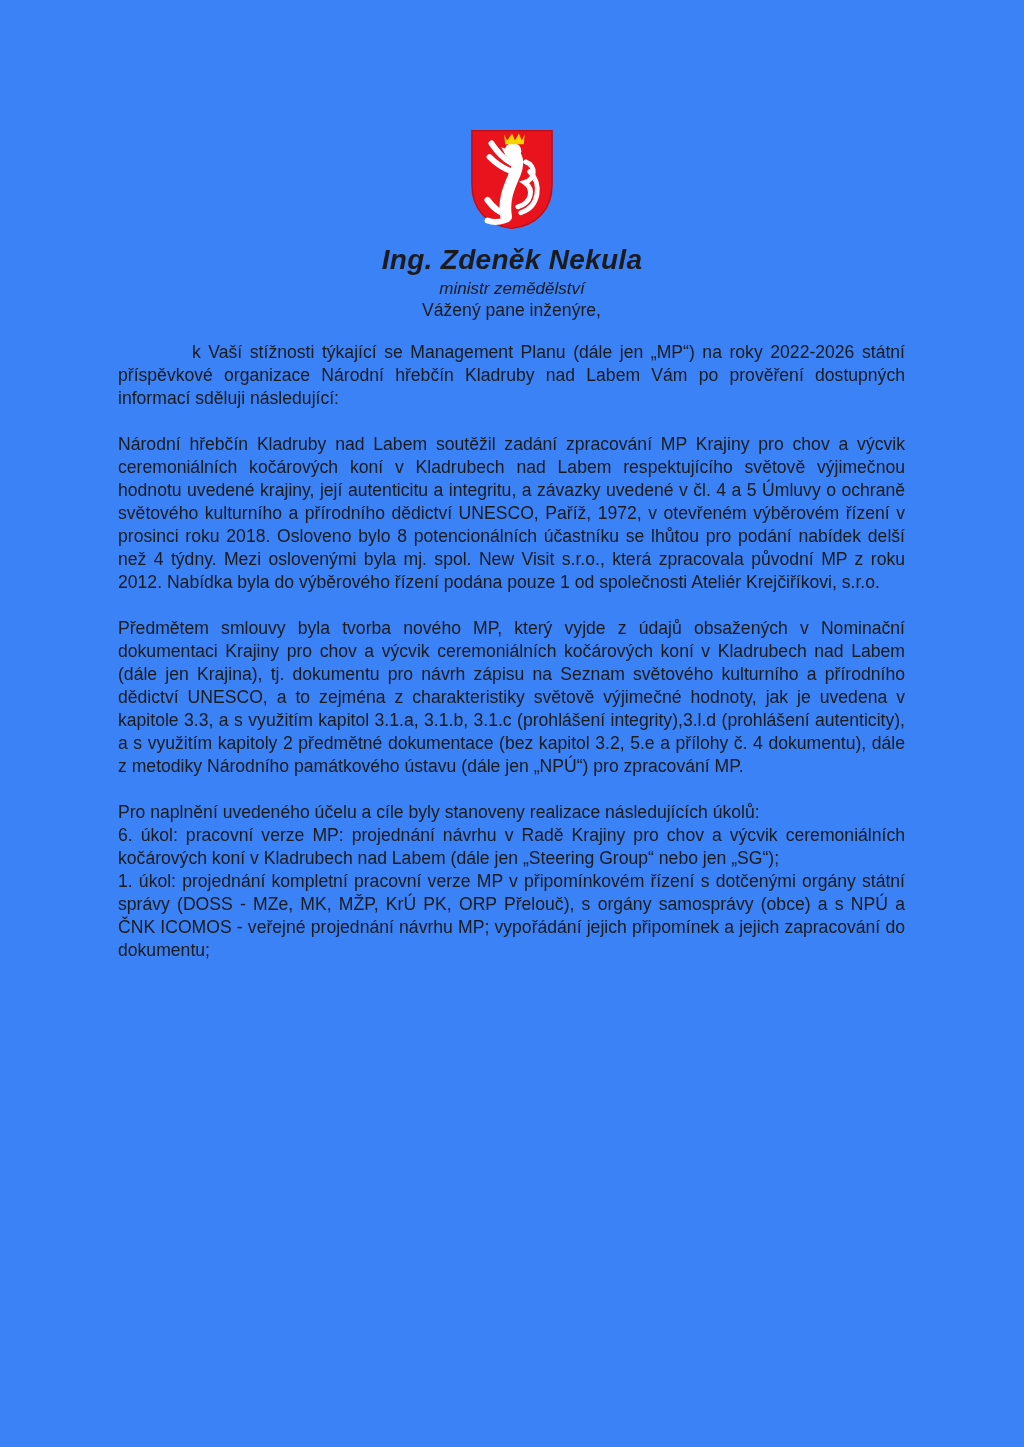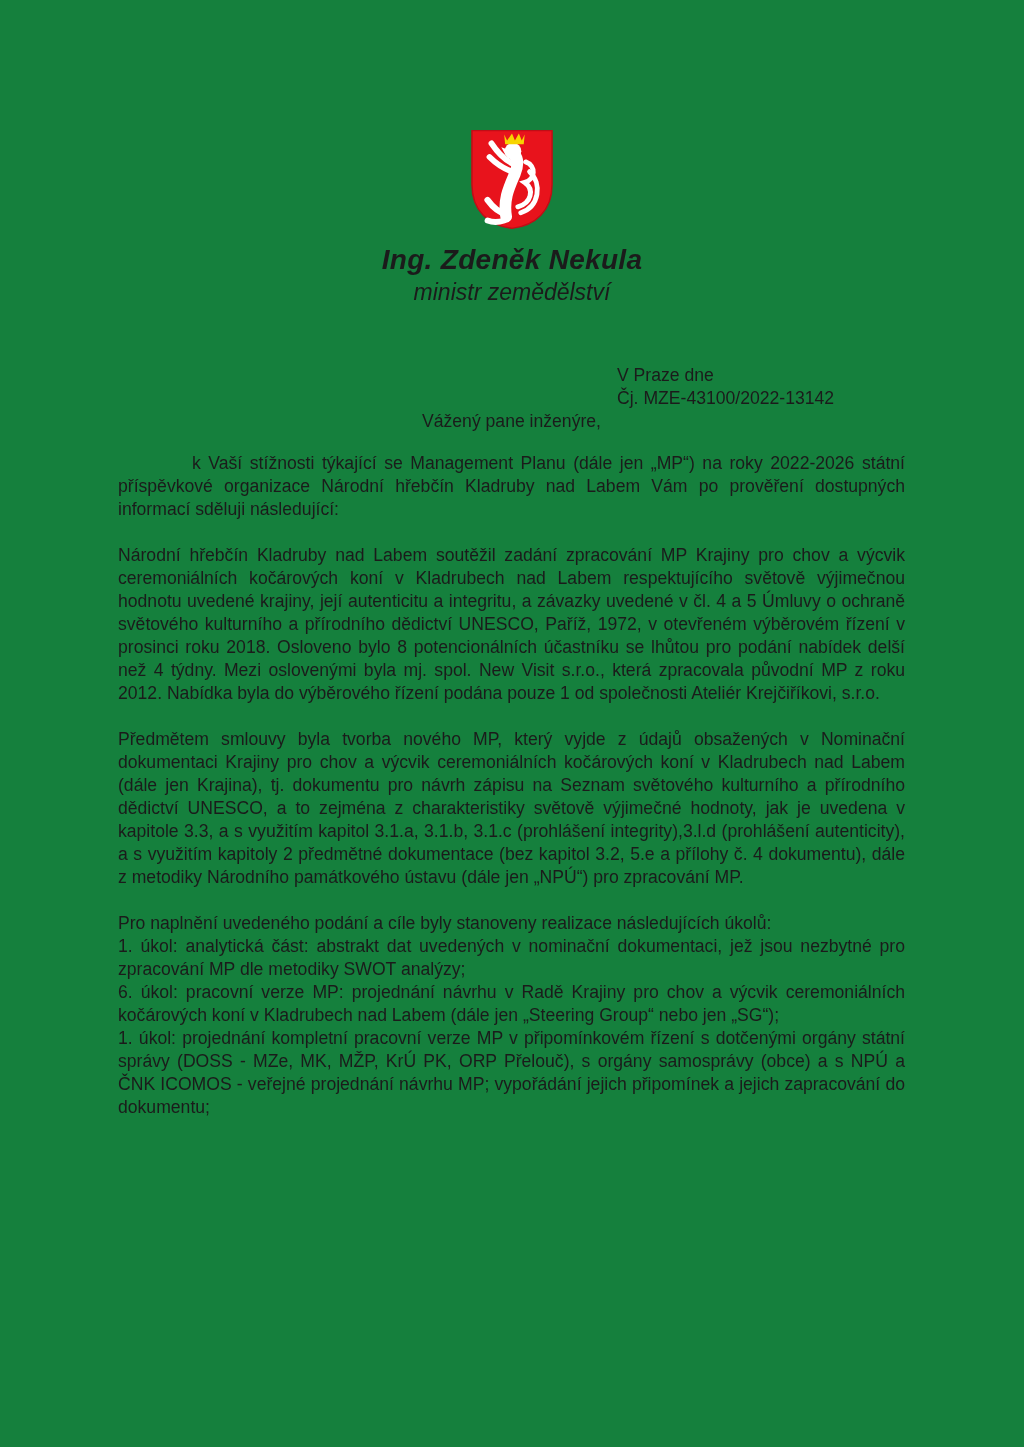--- a/index.html
+++ b/index.html
@@ -2,40 +2,40 @@
 <html lang="cs"><head>
 <meta charset="utf-8">
 <title>Dopis ministra</title>
 <style>
   html, body { margin: 0; padding: 0; background: #e9e9e9; }
   .page {
     position: relative;
     width: 1024px;
     height: 1447px;
     margin: 0 auto;
-    background: #15803d;
+    background: #3b82f6;
     color: #1b1b1b;
     font-family: "Liberation Sans", "DejaVu Sans", sans-serif;
     box-sizing: border-box;
     padding-top: 128px;
     overflow: hidden;
   }
   .crest { width: 86px; height: 103px; margin: 0 auto; display: block; }
   .crest svg { display: block; width: 86px; height: 103px; }
   .sender-name {
     text-align: center;
     font-size: 28px;
     font-weight: bold;
     font-style: italic;
     margin-top: 13px;
     letter-spacing: 0.3px;
   }
   .sender-role {
     text-align: center;
-    font-size: 23px;
+    font-size: 17px;
     font-style: italic;
     margin-top: 3px;
   }
   .ref-block {
     margin: 58px 0 0 617px;
     font-size: 17.6px;
     line-height: 23px;
   }
   .letter-body {
     margin: 0 119px 0 118px;
@@ -68,33 +68,28 @@
         <circle cx="45" cy="23" r="8.5" stroke="none" fill="#ffffff"></circle>
         <path d="M45,23 L33,19 L38,28 Z" stroke="none" fill="#ffffff"></path>
         <path d="M36,6 L39,12 L44,5 L47,12 L51,5 L54,12 L57,6 L56,16 L37,16 Z" stroke="none" fill="#f7d500"></path>
       </g>
     </svg>
   </div>
 
   <div class="sender-name">Ing. Zdeněk Nekula</div>
   <div class="sender-role">ministr zemědělství</div>
 
-  <div class="ref-block">
-    <div>V Praze dne</div>
-    <div>Čj. MZE-43100/2022-13142</div>
-  </div>
 
   <div class="letter-body">
     <div class="salutation">Vážený pane inženýre,</div>
 
     <p class="para first">k Vaší stížnosti týkající se Management Planu (dále jen „MP“) na roky 2022-2026 státní příspěvkové organizace Národní hřebčín Kladruby nad Labem Vám po prověření dostupných informací sděluji následující:</p>
     <p class="para">Národní hřebčín Kladruby nad Labem soutěžil zadání zpracování MP Krajiny pro chov a výcvik ceremoniálních kočárových koní v Kladrubech nad Labem respektujícího světově výjimečnou hodnotu uvedené krajiny, její autenticitu a integritu, a závazky uvedené v čl. 4 a 5 Úmluvy o ochraně světového kulturního a přírodního dědictví UNESCO, Paříž, 1972, v otevřeném výběrovém řízení v prosinci roku 2018. Osloveno bylo 8 potencionálních účastníku se lhůtou pro podání nabídek delší než 4 týdny. Mezi oslovenými byla mj. spol. New Visit s.r.o., která zpracovala původní MP z roku 2012. Nabídka byla do výběrového řízení podána pouze 1 od společnosti Ateliér Krejčiříkovi, s.r.o.</p>
     <p class="para">Předmětem smlouvy byla tvorba nového MP, který vyjde z údajů obsažených v Nominační dokumentaci Krajiny pro chov a výcvik ceremoniálních kočárových koní v Kladrubech nad Labem (dále jen Krajina), tj. dokumentu pro návrh zápisu na Seznam světového kulturního a přírodního dědictví UNESCO, a to zejména z charakteristiky světově výjimečné hodnoty, jak je uvedena v kapitole 3.3, a s využitím kapitol 3.1.a, 3.1.b, 3.1.c (prohlášení integrity),3.l.d (prohlášení autenticity), a s využitím kapitoly 2 předmětné dokumentace (bez kapitol 3.2, 5.e a přílohy č. 4 dokumentu), dále z metodiky Národního památkového ústavu (dále jen „NPÚ“) pro zpracování MP.</p>
 
     <div class="tasks-section">
-      <div>Pro naplnění uvedeného podání a cíle byly stanoveny realizace následujících úkolů:</div>
-      <div>1. úkol: analytická část: abstrakt dat uvedených v nominační dokumentaci, jež jsou nezbytné pro zpracování MP dle metodiky SWOT analýzy;</div>
+      <div>Pro naplnění uvedeného účelu a cíle byly stanoveny realizace následujících úkolů:</div>
       <div>6. úkol: pracovní verze MP: projednání návrhu v Radě Krajiny pro chov a výcvik ceremoniálních kočárových koní v Kladrubech nad Labem (dále jen „Steering Group“ nebo jen „SG“);</div>
       <div>1. úkol: projednání kompletní pracovní verze MP v připomínkovém řízení s dotčenými orgány státní správy (DOSS - MZe, MK, MŽP, KrÚ PK, ORP Přelouč), s orgány samosprávy (obce) a s NPÚ a ČNK ICOMOS - veřejné projednání návrhu MP; vypořádání jejich připomínek a jejich zapracování do dokumentu;</div>
     </div>
   </div>
 
 </div>
 
 </body></html>

